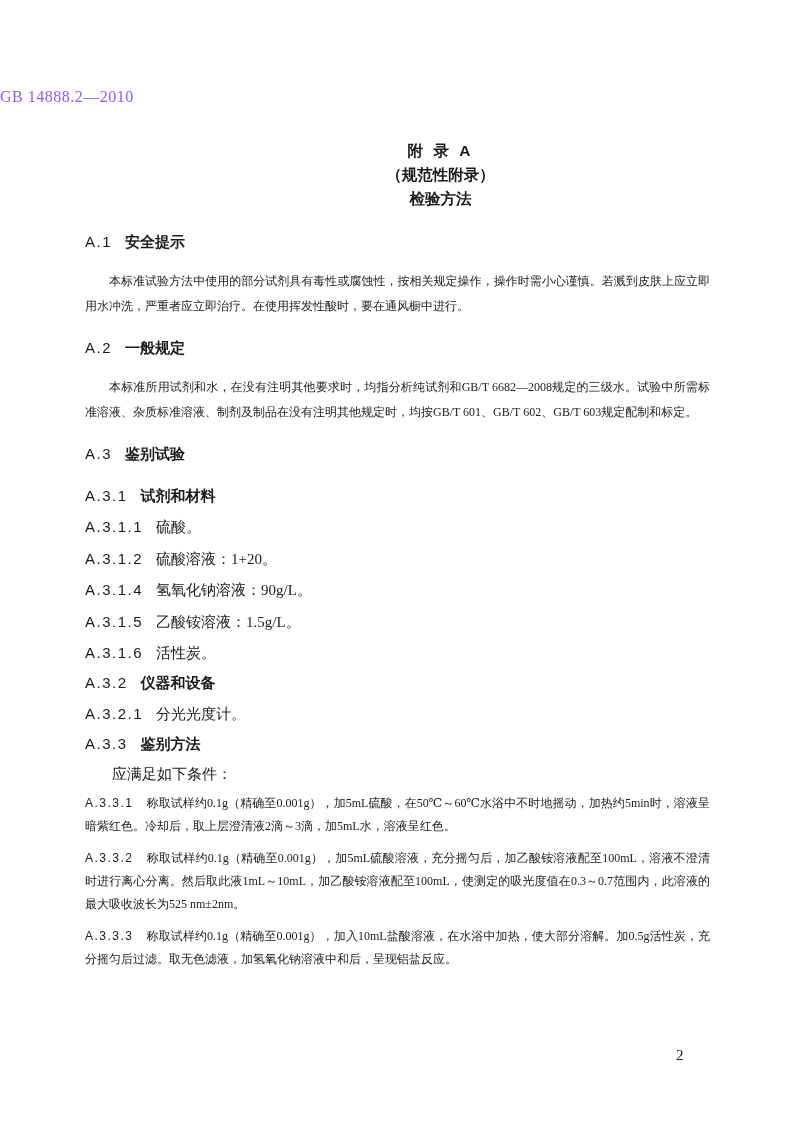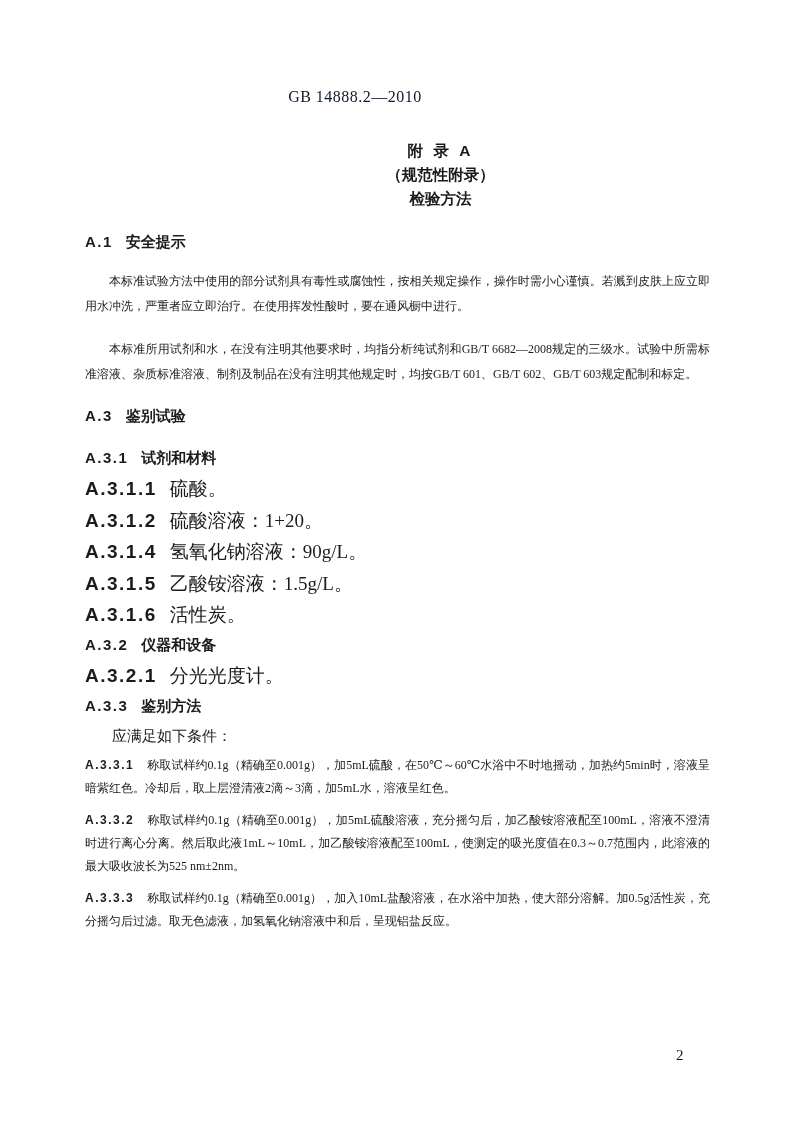--- a/index.html
+++ b/index.html
@@ -12,26 +12,26 @@
     width: 793px;
     height: 1122px;
     background: #ffffff;
     overflow: hidden;
     color: #1b1b1b;
     font-family: "Liberation Serif", "DejaVu Serif", serif;
   }
   .doc-header {
     margin-top: 88px;
     width: 710px;
-    text-align: center;
+    text-align: left;
     font-family: "Liberation Serif", "DejaVu Serif", serif;
     font-size: 16px;
     line-height: 18px;
     letter-spacing: 0.5px;
-    color: #0f172a;
+    color: #8b5cf6;
   }
   .title-block {
     margin-top: 33px;
     width: 793px;
     text-align: center;
     font-family: "Liberation Sans", "DejaVu Sans", sans-serif;
     font-weight: bold;
     font-size: 15.5px;
     line-height: 24px;
     color: #1b1b1b;
@@ -49,35 +49,35 @@
     font-size: 15px;
     line-height: 18px;
   }
   .para + .sec-heading { margin-top: 20px; }
   .sec-heading + .sec-heading { margin-top: 24px; }
   .clause + .sec-heading { margin-top: 12px; }
   .sec-heading .num,
   .clause .num,
   .clause-para .num {
     font-family: "Liberation Sans", "DejaVu Sans", sans-serif;
-    font-weight: bold;
+    font-weight: normal;
     letter-spacing: 1.5px;
     margin-right: 13px;
     white-space: nowrap;
   }
   .para {
     margin-top: 18px;
     font-size: 12px;
     line-height: 25px;
     text-indent: 2em;
     text-align: justify;
   }
   .clause {
     margin-top: 13.5px;
-    font-size: 19px;
+    font-size: 15px;
     line-height: 18px;
   }
   .sec-heading + .clause { margin-top: 13px; }
   .note {
     margin-top: 12px;
     font-size: 15px;
     line-height: 18px;
     text-indent: 27px;
   }
   .clause-para {
@@ -104,20 +104,21 @@
 
   <div class="title-block">
     <div class="t1">附 录 A</div>
     <div class="t2">（规范性附录）</div>
     <div class="t3">检验方法</div>
   </div>
 
   <div class="content">
       <div class="sec-heading"><span class="num">A.1</span><span class="txt">安全提示</span></div>
       <div class="para">本标准试验方法中使用的部分试剂具有毒性或腐蚀性，按相关规定操作，操作时需小心谨慎。若溅到皮肤上应立即用水冲洗，严重者应立即治疗。在使用挥发性酸时，要在通风橱中进行。</div>
+      <div class="sec-heading"><span class="num">A.2</span><span class="txt">一般规定</span></div>
       <div class="para">本标准所用试剂和水，在没有注明其他要求时，均指分析纯试剂和GB/T 6682—2008规定的三级水。试验中所需标准溶液、杂质标准溶液、制剂及制品在没有注明其他规定时，均按GB/T 601、GB/T 602、GB/T 603规定配制和标定。</div>
       <div class="sec-heading"><span class="num">A.3</span><span class="txt">鉴别试验</span></div>
       <div class="sec-heading"><span class="num">A.3.1</span><span class="txt">试剂和材料</span></div>
       <div class="clause"><span class="num">A.3.1.1</span><span class="txt">硫酸。</span></div>
       <div class="clause"><span class="num">A.3.1.2</span><span class="txt">硫酸溶液：1+20。</span></div>
       <div class="clause"><span class="num">A.3.1.4</span><span class="txt">氢氧化钠溶液：90g/L。</span></div>
       <div class="clause"><span class="num">A.3.1.5</span><span class="txt">乙酸铵溶液：1.5g/L。</span></div>
       <div class="clause"><span class="num">A.3.1.6</span><span class="txt">活性炭。</span></div>
       <div class="sec-heading"><span class="num">A.3.2</span><span class="txt">仪器和设备</span></div>
       <div class="clause"><span class="num">A.3.2.1</span><span class="txt">分光光度计。</span></div>

